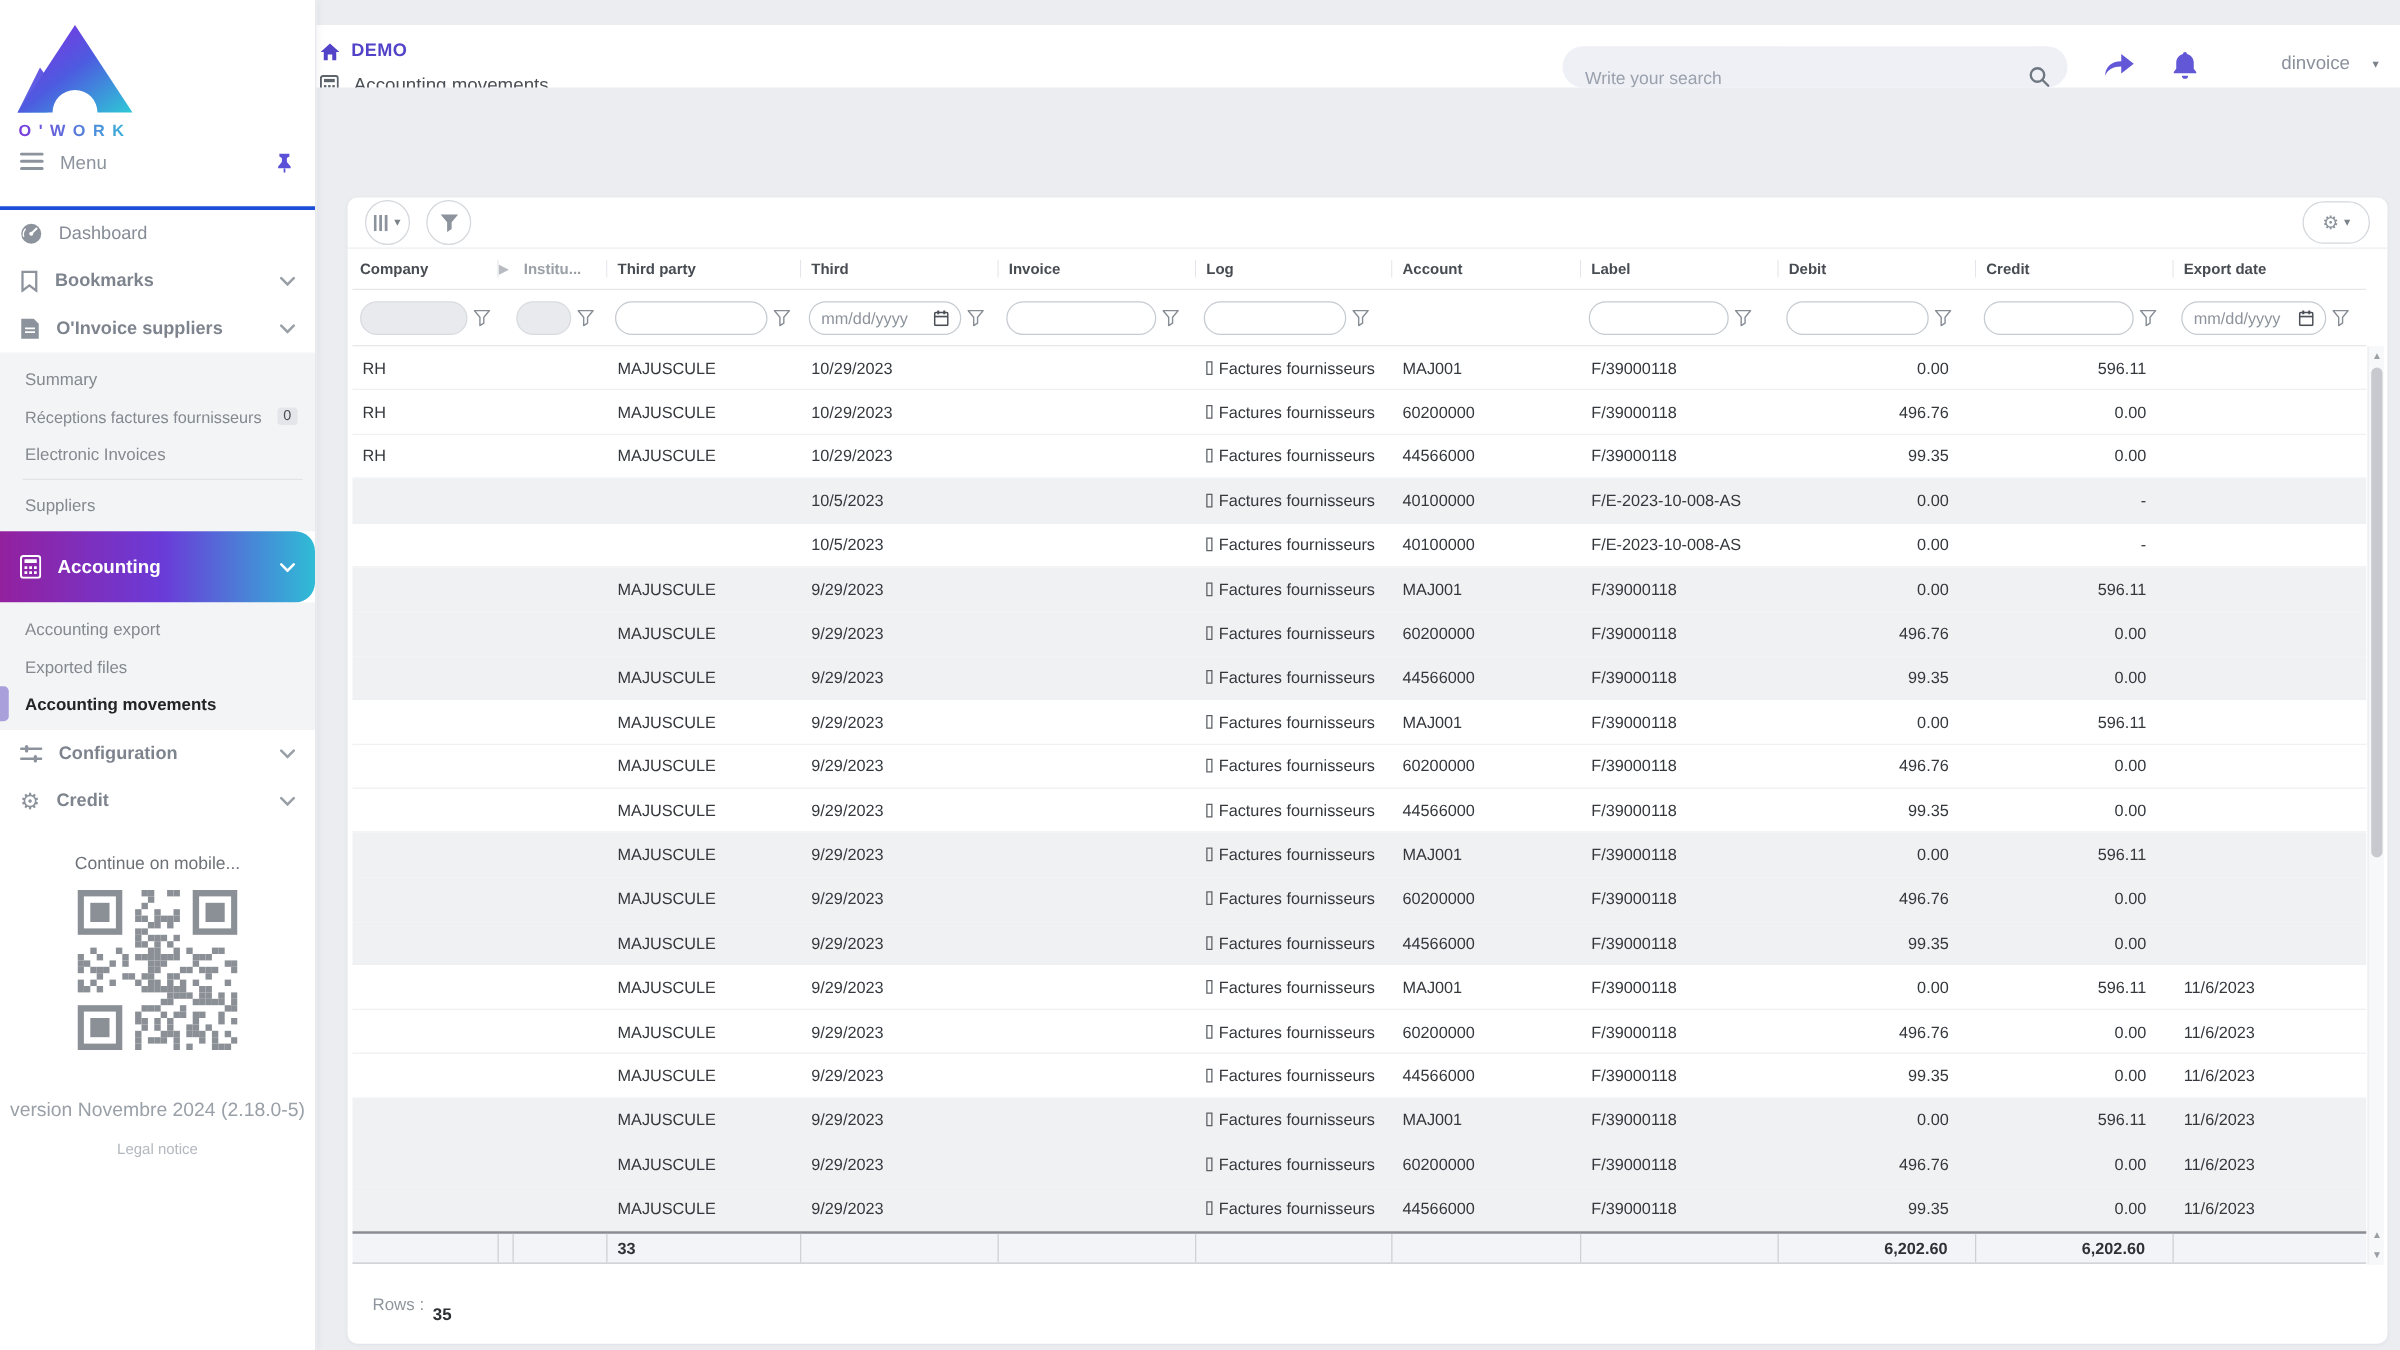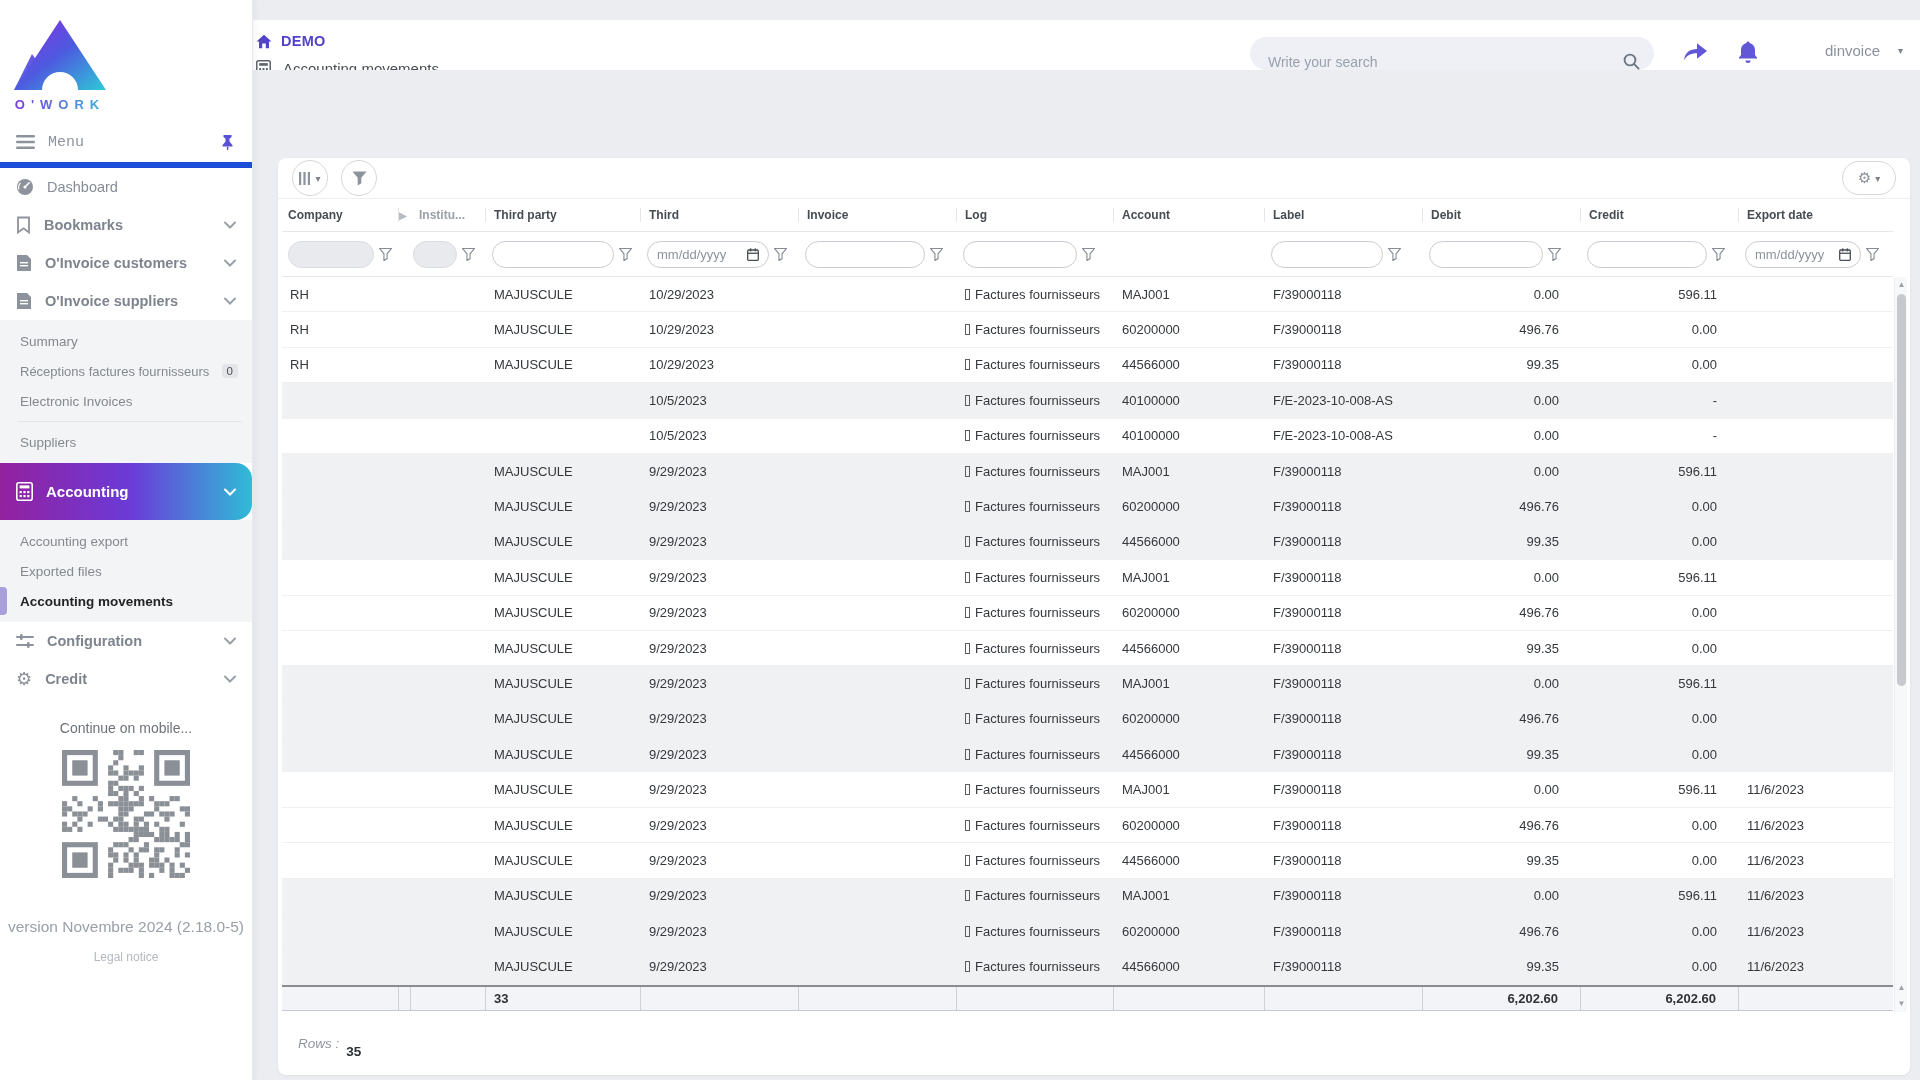--- a/index.html
+++ b/index.html
@@ -3,22 +3,22 @@
 <meta charset="utf-8">
 <style>
   * { margin:0; padding:0; box-sizing:border-box; }
   html,body { width:1920px; height:1080px; overflow:hidden;
     font-family:"Liberation Sans", sans-serif; background:#ecedf1; }
 
   
   .sidebar { position:absolute; left:0; top:0; width:253px; height:1080px;
     background:#fff; border-right:1px solid #e7e9ec; box-shadow:2px 0 6px rgba(40,45,60,.05); z-index:5; }
   .logo-wrap { padding:12px 0 4px; text-align:center; }
-  .menu-head { height:46px; margin-top:6px; display:flex; align-items:center;
-    padding:0 16px; border-bottom:6px solid #1d4ed8;font-family:Liberation Mono, monospace; }
+  .menu-head { height:46px; margin-top:6px; display:flex; align-items:flex-start;
+    padding:0 16px; border-bottom:3px solid #1d4ed8; }
   .menu-head .lbl { color:#8e949e; font-size:15px; margin-left:13px; flex:1; text-align:left; }
   .nav-item { height:38px; display:flex; align-items:center; padding:0 16px; cursor:pointer; }
   .nav-item .lbl { margin-left:13px; flex:1; font-size:14.5px; color:#868c96; }
   .nav-item .lbl.bold { font-weight:700; color:#7e848e; }
   .chev { color:#9aa0a8; }
   .submenu { background:#f3f4f6; padding:6px 0; }
   .sub-item { height:30px; display:flex; align-items:center; padding:0 14px 0 20px;
     font-size:13.5px; color:#84898f; cursor:pointer; position:relative; }
   .sub-item.active { font-weight:700; color:#222427; }
   .active-bar { position:absolute; left:0; top:1px; width:7px; height:28px;
@@ -95,21 +95,21 @@
     margin-right:5px; vertical-align:-1px; }
 
   .foot-row { height:26px; background:#f3f4f7; border-top:2px solid #898d93;
     border-bottom:1px solid #c6c9cd; }
   .fo { height:100%; display:flex; align-items:center; border-right:1px solid #cdd0d4;
     font-size:13px; font-weight:700; color:#2e3236; padding-left:8px; }
   .fo.num { justify-content:flex-end; padding-right:22px; }
   .fo.last { border-right:none; }
 
   .rows-bar { display:flex; align-items:center; padding:17px 20px; font-size:13.5px; }
-  .rows-lbl { color:#8f959d;font-style:italic; }
+  .rows-lbl { color:#8f959d; }
   .rows-count { color:#2c2f33; font-weight:700; margin-left:7px;margin-top:16px; }
 
   
   .vscroll { position:absolute; right:3px; top:119px; width:13px; height:735px;
     background:#f7f8f9; border-left:1px solid #ededef; }
   .sb-arrow { position:absolute; left:0; width:13px; text-align:center; font-size:8px;
     color:#9a9ea5; cursor:pointer; line-height:10px; }
   .sb-thumb { position:absolute; left:2px; top:17px; width:9px; height:392px;
     background:#c7c9ce; border-radius:5px; cursor:grab; }
 
@@ -164,31 +164,20 @@
   <div class="nav-item">
     <svg width="15" height="18" viewBox="0 0 15 18">
       <path d="M2 1.5 h11 v15 l-5.5-4.2 L2 16.5 Z" fill="none" stroke="#8d939c" stroke-width="1.8"></path>
     </svg>
     <span class="lbl bold">Bookmarks</span>
     <svg class="chev" width="12" height="8" viewBox="0 0 12 8">
       <path d="M1 1.5 L6 6.5 L11 1.5" fill="none" stroke="#9aa0a8" stroke-width="2" stroke-linecap="round"></path>
     </svg>
   </div>
 
-  <div class="nav-item">
-    <svg width="16" height="18" viewBox="0 0 16 18">
-      <path d="M1 1 h10 l4 4 v12 h-14 Z" fill="#8d939c"></path>
-      <rect x="4" y="8" width="8" height="1.4" fill="#fff"></rect>
-        <rect x="4" y="11" width="8" height="1.4" fill="#fff"></rect>
-    </svg>
-    <span class="lbl bold">O'Invoice customers</span>
-    <svg class="chev" width="12" height="8" viewBox="0 0 12 8">
-      <path d="M1 1.5 L6 6.5 L11 1.5" fill="none" stroke="#9aa0a8" stroke-width="2" stroke-linecap="round"></path>
-    </svg>
-  </div>
 
   <div class="nav-item">
     <svg width="16" height="18" viewBox="0 0 16 18">
       <path d="M1 1 h10 l4 4 v12 h-14 Z" fill="#8d939c"></path>
       <rect x="4" y="8" width="8" height="1.4" fill="#fff"></rect>
         <rect x="4" y="11" width="8" height="1.4" fill="#fff"></rect>
     </svg>
     <span class="lbl bold">O'Invoice suppliers</span>
     <svg class="chev" width="12" height="8" viewBox="0 0 12 8">
       <path d="M1 1.5 L6 6.5 L11 1.5" fill="none" stroke="#9aa0a8" stroke-width="2" stroke-linecap="round"></path>

